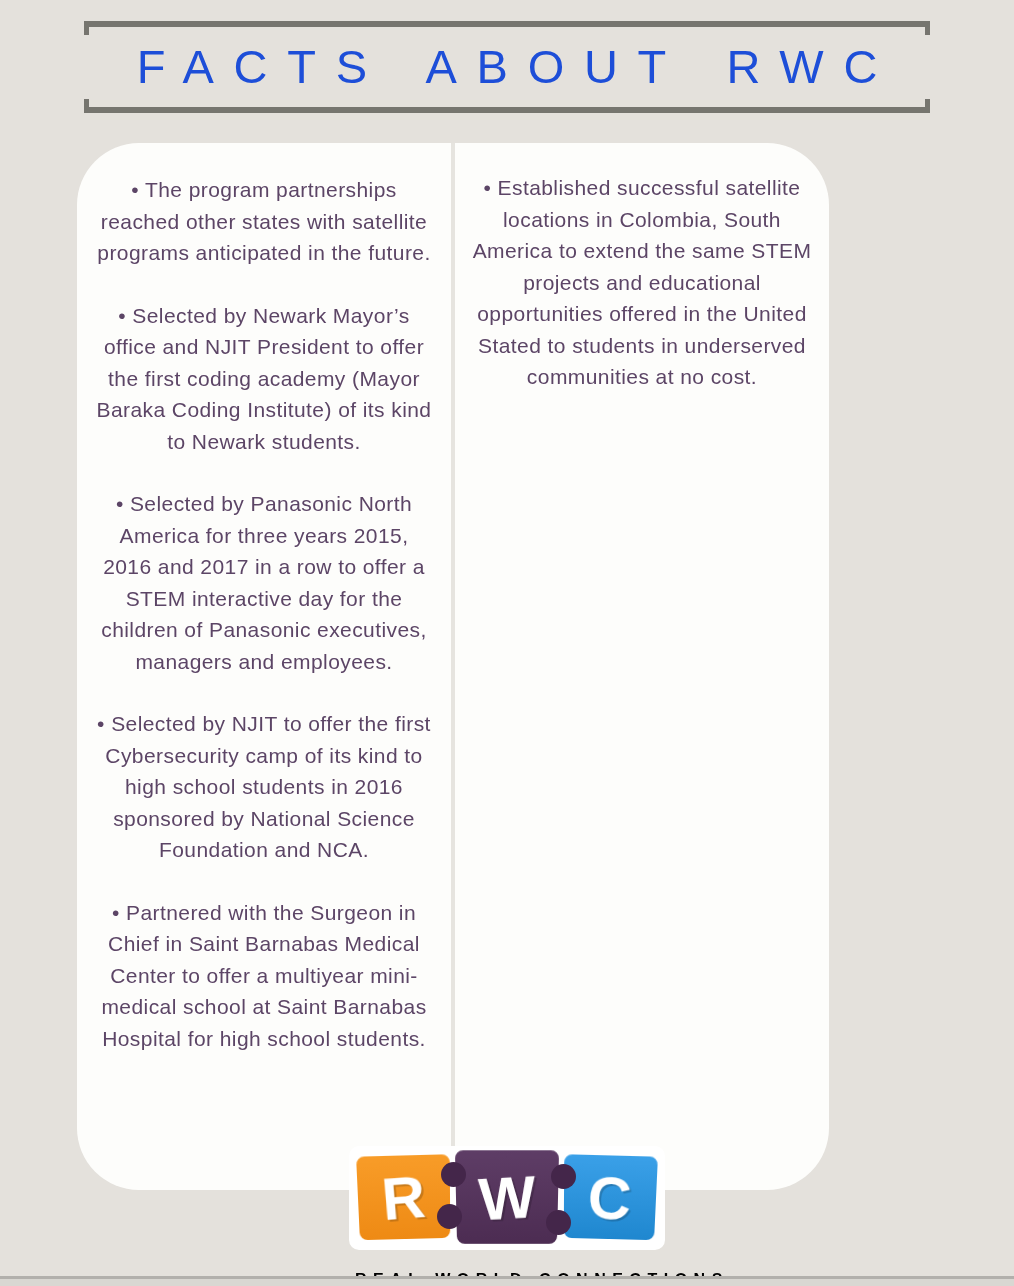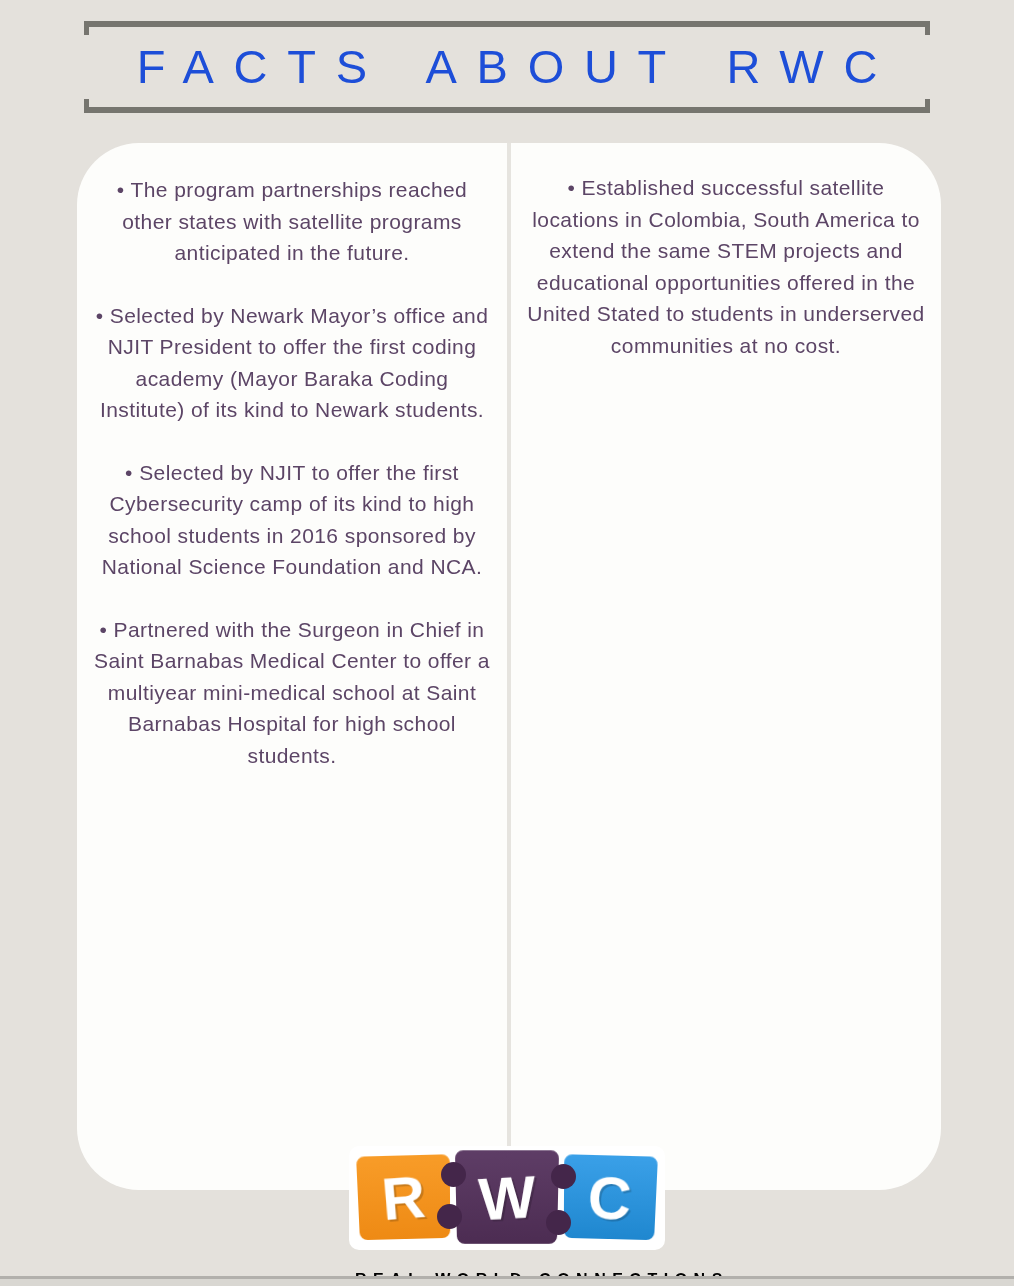--- a/index.html
+++ b/index.html
@@ -44,21 +44,21 @@
     word-spacing: 0.18em;
     white-space: nowrap;
     padding-left: 0.42em; 
   }
 
   
   .card {
     position: absolute;
     left: 77px;
     top: 143px;
-    width: 864px;
+    width: 752px;
     height: 1047px;
     background: #fdfdfb;
     border-radius: 62px;
     display: flex;
     overflow: hidden;
   }
   .col {
     flex: 1 1 0;
     padding: 30px 16px 0 16px;
   }
@@ -166,20 +166,21 @@
   <div class="title-wrap">
     <div class="bracket bracket-top"></div>
     <div class="page-title">FACTS ABOUT RWC</div>
     <div class="bracket bracket-bottom"></div>
   </div>
 
   <div class="card">
     <div class="col col-left">
       <p class="fact">• The program partnerships reached other states with satellite programs anticipated in the future.</p>
       <p class="fact">• Selected by Newark Mayor’s office and NJIT President to offer the first coding academy (Mayor Baraka Coding Institute) of its kind to Newark students.</p>
+      <p class="fact">• Selected by Panasonic North America for three years 2015, 2016 and 2017 in a row to offer a STEM interactive day for the children of Panasonic executives, managers and employees.</p>
       <p class="fact">• Selected by NJIT to offer the first Cybersecurity camp of its kind to high school students in 2016 sponsored by National Science Foundation and NCA.</p>
       <p class="fact">• Partnered with the Surgeon in Chief in Saint Barnabas Medical Center to offer a multiyear mini-medical school at Saint Barnabas Hospital for high school students.</p>
     </div>
     <div class="col-divider"></div>
     <div class="col col-right">
       <p class="fact">• Established successful satellite locations in Colombia, South America to extend the same STEM projects and educational opportunities offered in the United Stated to students in underserved communities at no cost.</p>
     </div>
   </div>
 
   <div class="logo">

